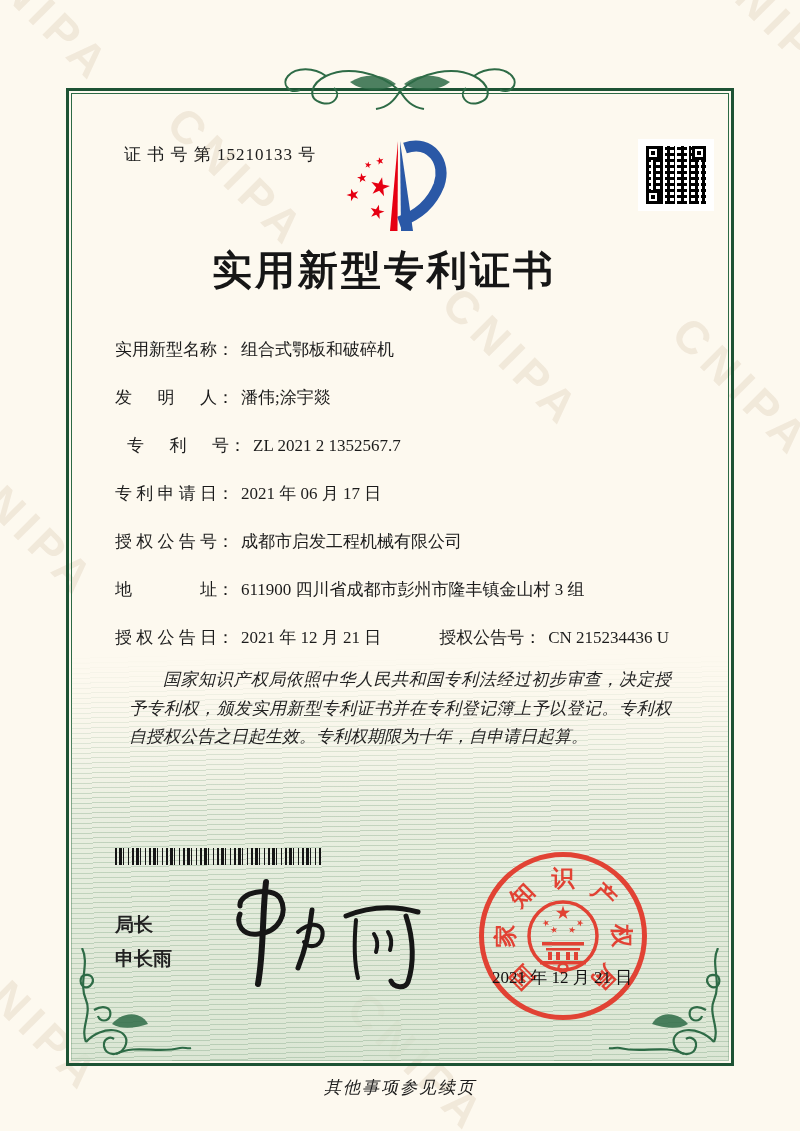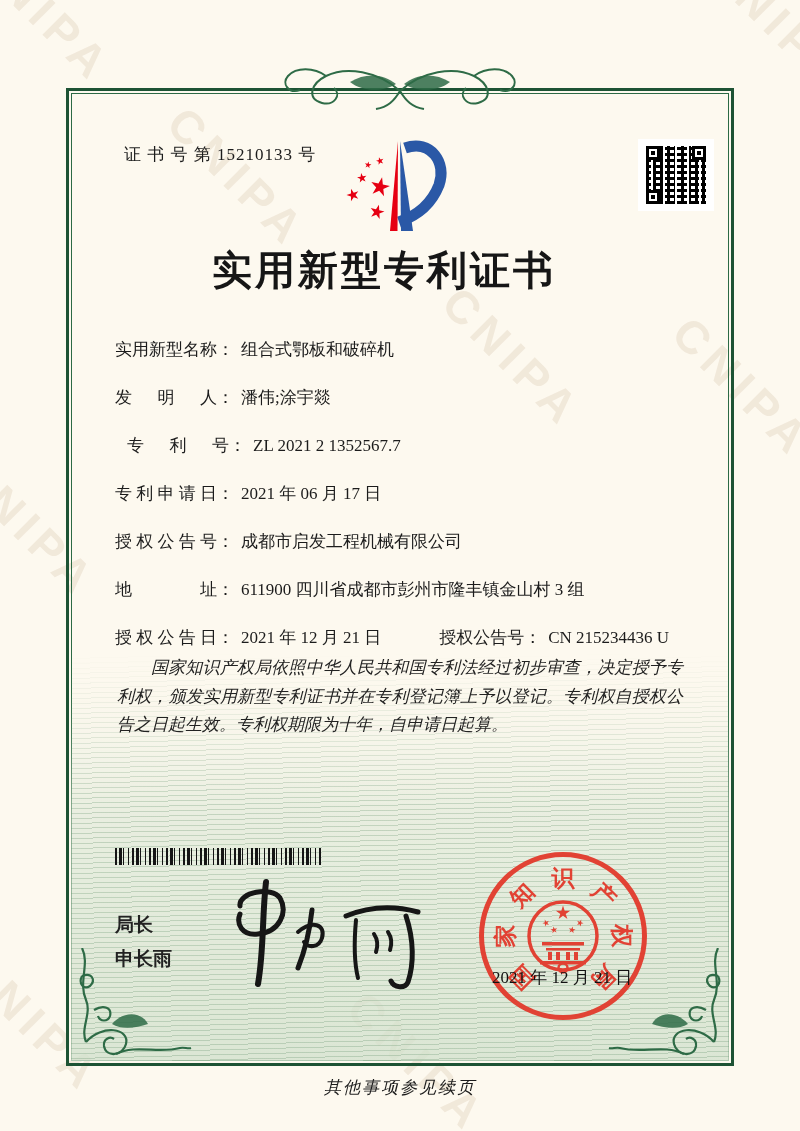--- a/index.html
+++ b/index.html
@@ -53,21 +53,21 @@
   .rows{position:absolute;left:115px;top:338px;width:580px;}
   .frow{position:absolute;left:0;font-size:17px;white-space:nowrap;}
   .flabel{display:inline-block;width:102px;text-align:justify;text-align-last:justify;}
   .fcolon{display:inline;}
   .fvalue{margin-left:7px;}
   .pair2{margin-left:58px;}
 
   
   .paras{position:absolute;left:113px;top:650px;width:574px;font-size:17px;
          line-height:28.6px;text-align:justify;font-style:italic;color:#222;}
-  .paras p{margin:4px;text-indent:2em;}
+  .paras p{margin:16px;text-indent:2em;}
 
   
   .barcode{position:absolute;left:115px;top:848px;width:207px;height:17px;
       background:repeating-linear-gradient(90deg,
         #151515 0 2px,transparent 2px 4px,#151515 4px 7px,transparent 7px 8px,
         #151515 8px 9px,transparent 9px 13px,#151515 13px 14px,transparent 14px 17px);}
   .sig-title{position:absolute;left:115px;top:912px;font-size:19px;font-weight:bold;
       font-family:"Liberation Sans","DejaVu Sans",sans-serif;color:#222;}
   .sig-name{position:absolute;left:115px;top:946px;font-size:19px;font-weight:bold;
       font-family:"Liberation Sans","DejaVu Sans",sans-serif;color:#222;}

